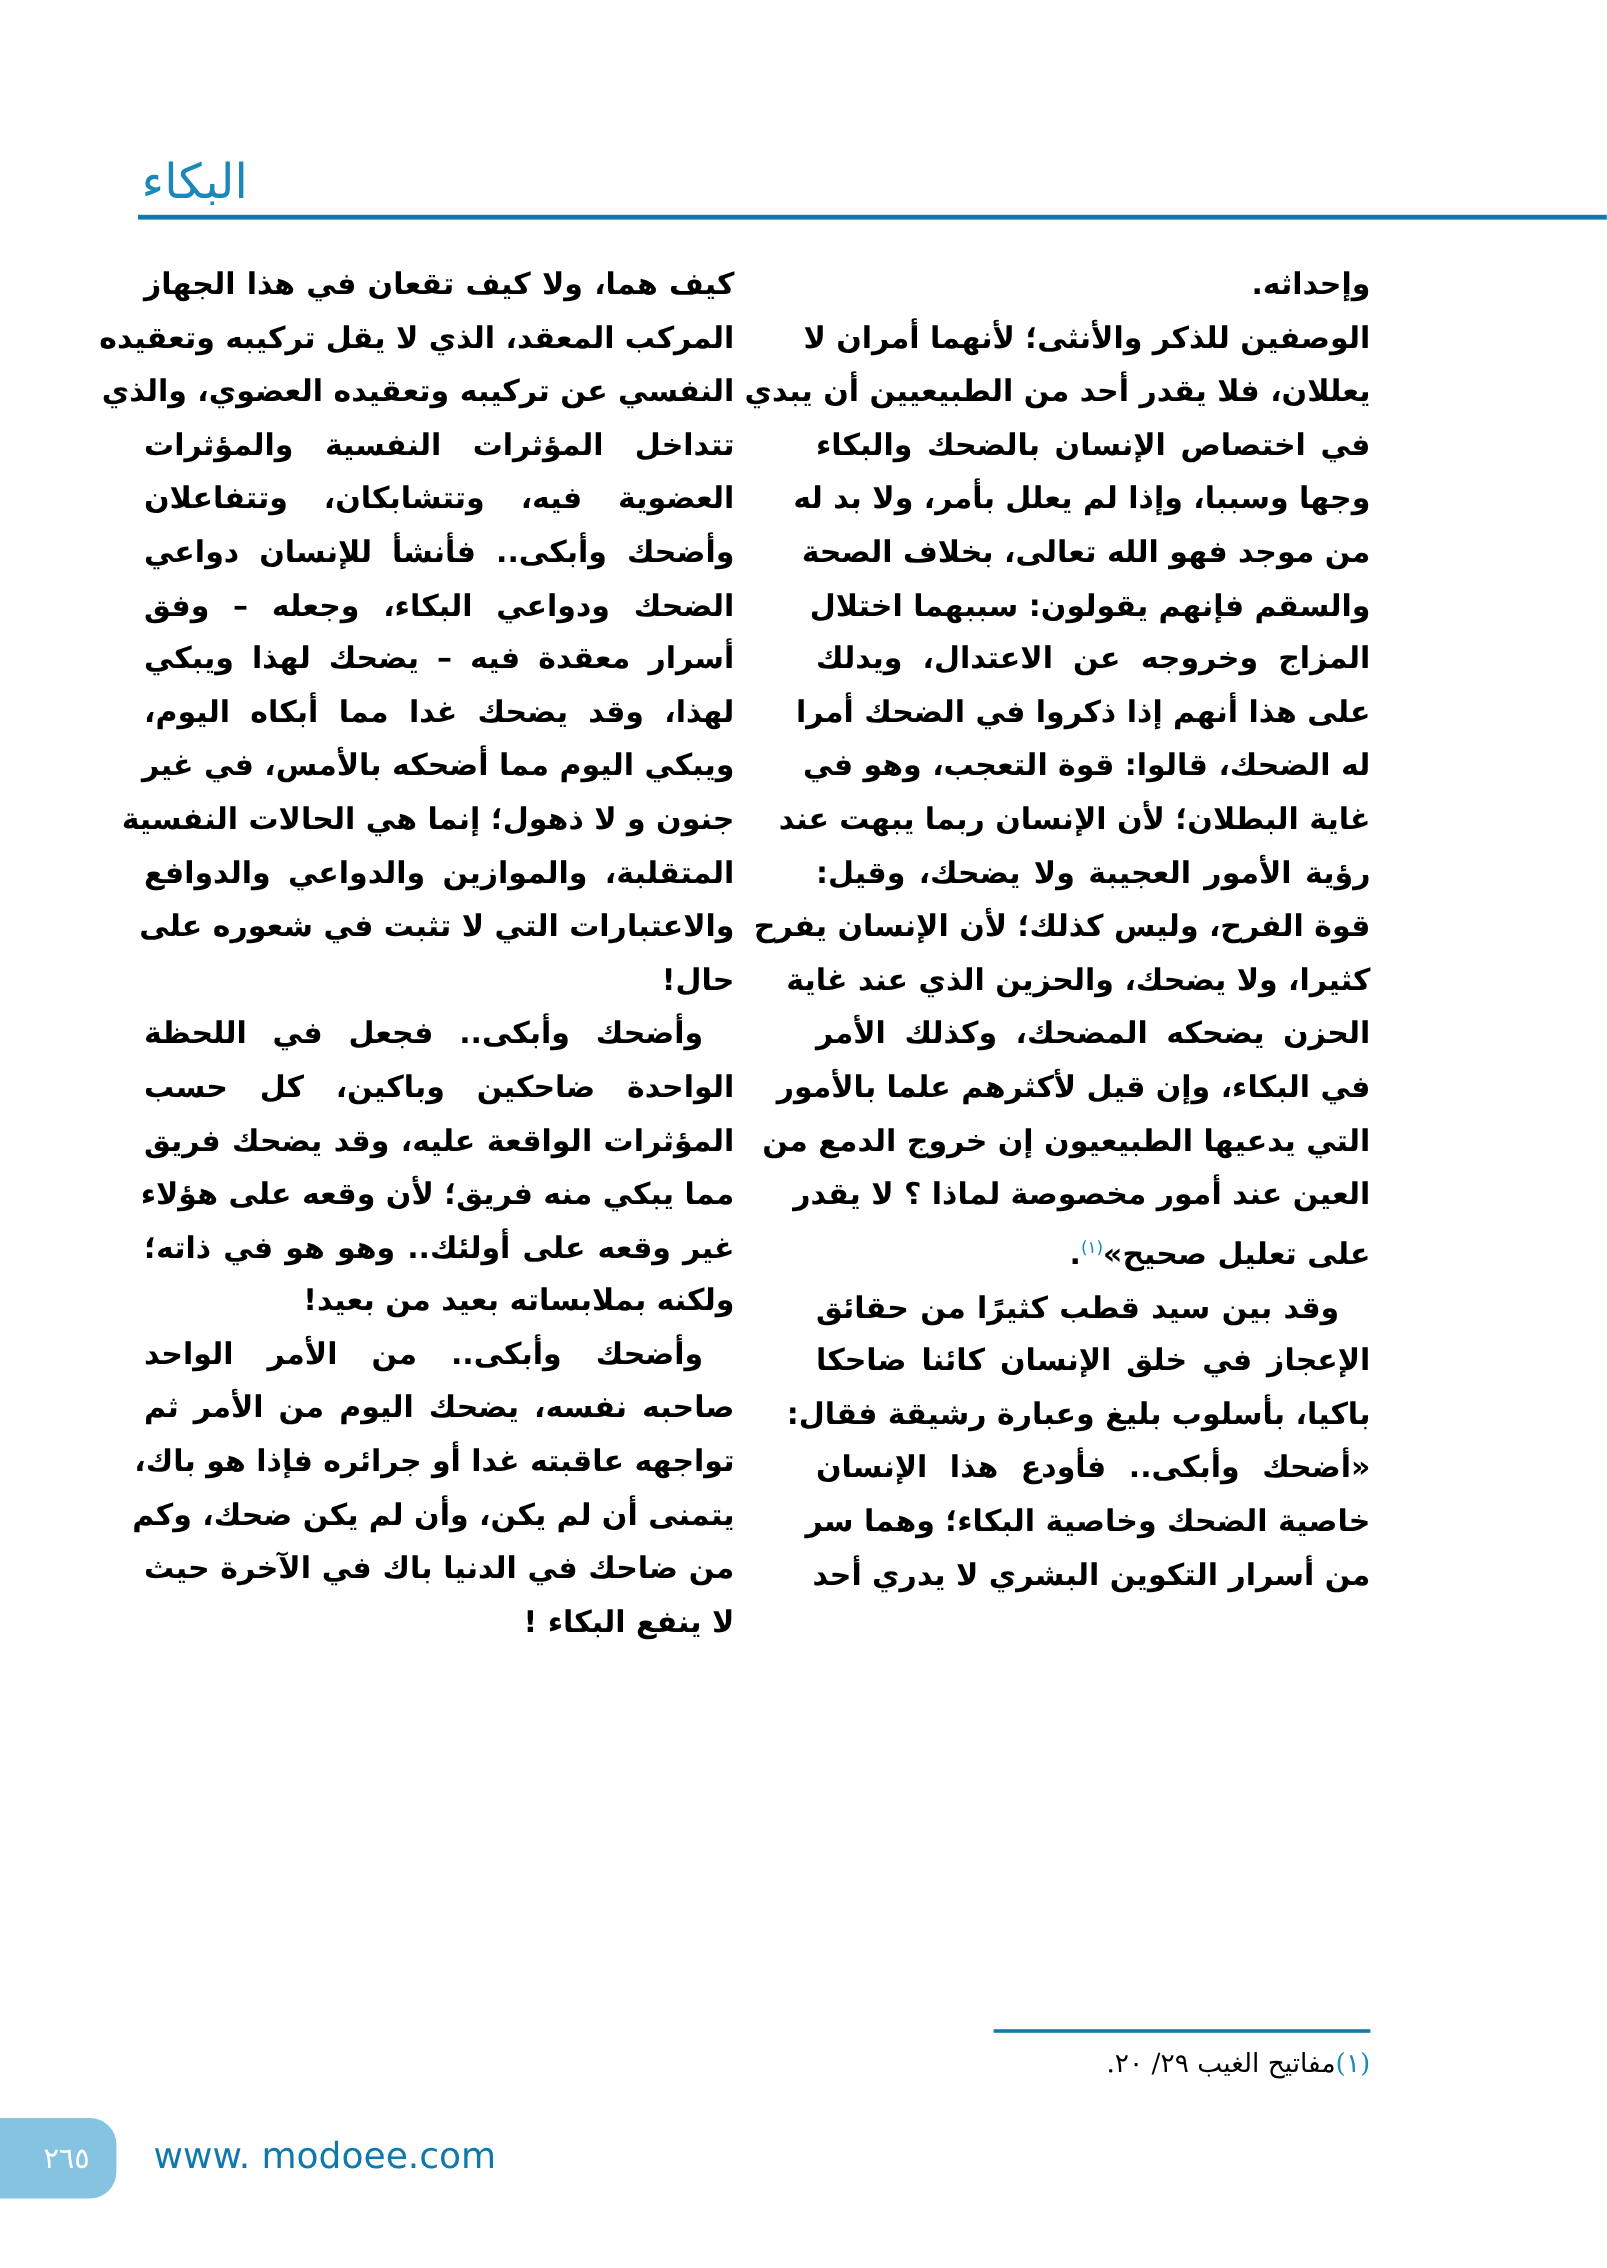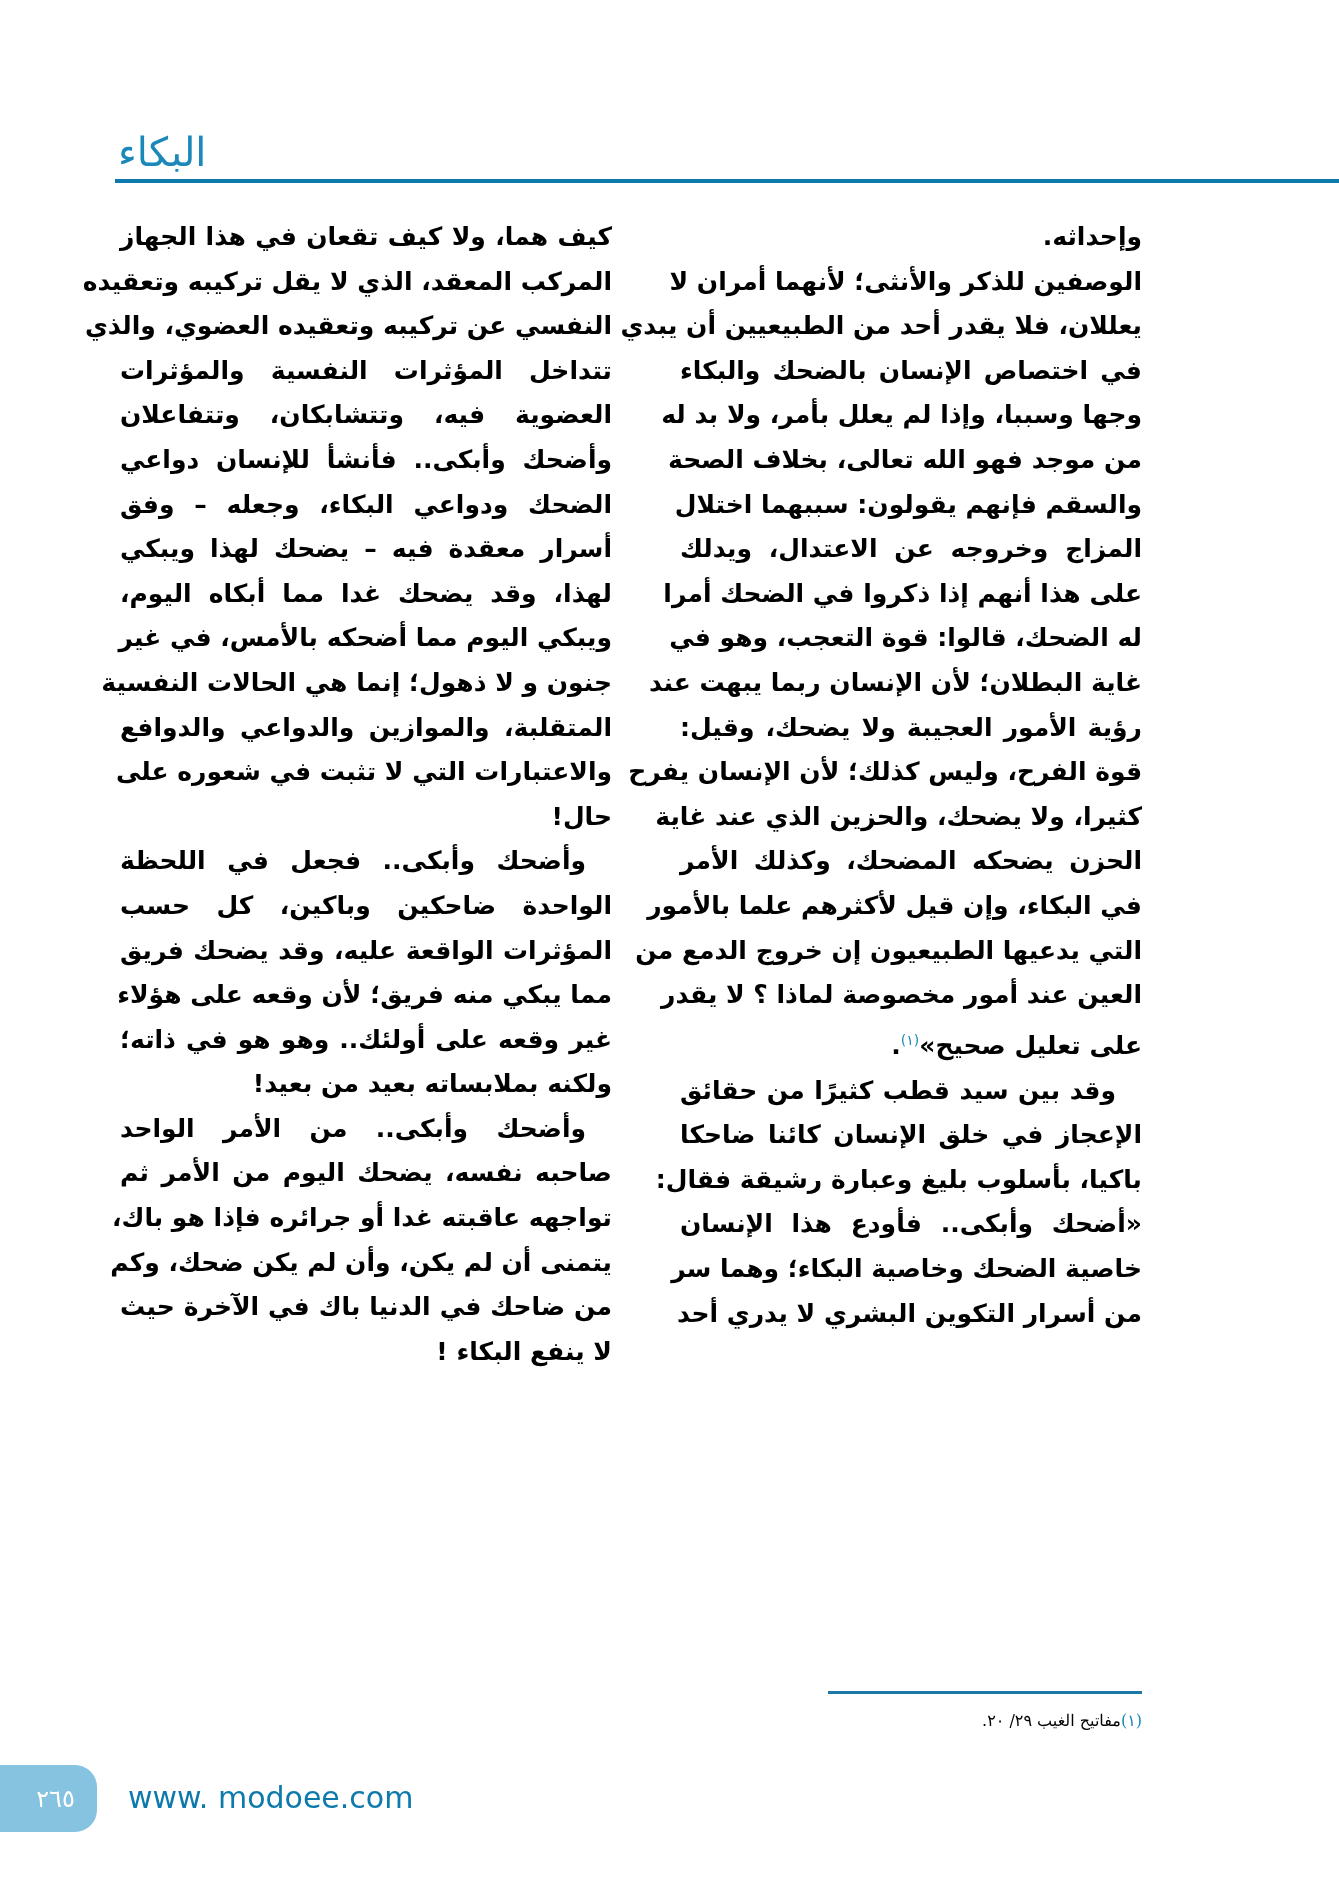--- a/index.html
+++ b/index.html
@@ -7,21 +7,21 @@
   .title { position:absolute; left:118px; top:118px; font-family:"DejaVu Serif", serif; font-size:40px; color:#1a88b8; direction:rtl; line-height:1;margin-top:14px; }
   .header-rule { position:absolute; left:115px; right:0; top:179px; height:4px; background:#0e7aab; }
   .col { position:absolute; top:215px; direction:rtl; text-align:justify; text-align-last:right; font-size:25px; font-weight:bold; line-height:44.6px; }
   .col-right { left:680px; width:462px; }
   .col-left { left:120px; width:492px; }
   .line { display:block; white-space:nowrap; text-align:justify; text-align-last:justify; }
   .line.last { text-align-last:right; }
   .line.indent { padding-right:26px; }
   .fnref { color:#1a88b8; font-size:14px; vertical-align:super; font-weight:normal; }
   .fn-rule { position:absolute; left:828px; width:314px; top:1691px; height:3px; background:#1a7aa5; }
-  .footnote { position:absolute; left:820px; width:322px; top:1706px; direction:rtl; text-align:right; font-family:"DejaVu Serif", serif; font-size:16px; line-height:30px; }
+  .footnote { position:absolute; left:820px; width:322px; top:1706px; direction:rtl; text-align:right; font-family:"DejaVu Serif", serif; font-size:22px; line-height:30px; }
   .fn-num { color:#1a88b8; }
   .page-badge { position:absolute; left:0; top:1765px; width:97px; height:67px; background:#86c3e0; border-radius:0 22px 22px 0; color:#fff; font-size:24px; display:flex; align-items:center; justify-content:center; padding-right:8px; box-sizing:border-box;padding-left:22px; }
   .site { position:absolute; left:128px; top:1780px; font-family:"DejaVu Sans", sans-serif; font-size:30px; color:#0e7aab; }
 </style>
 </head>
 <body>
 
 <div class="title">البكاء</div>
 <div class="header-rule"></div>
 

